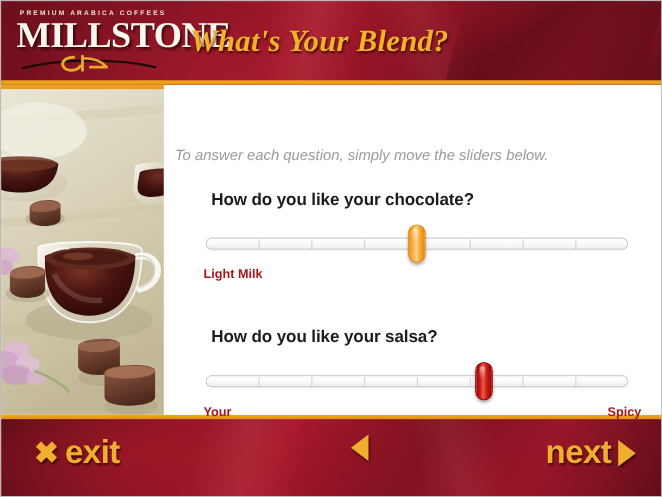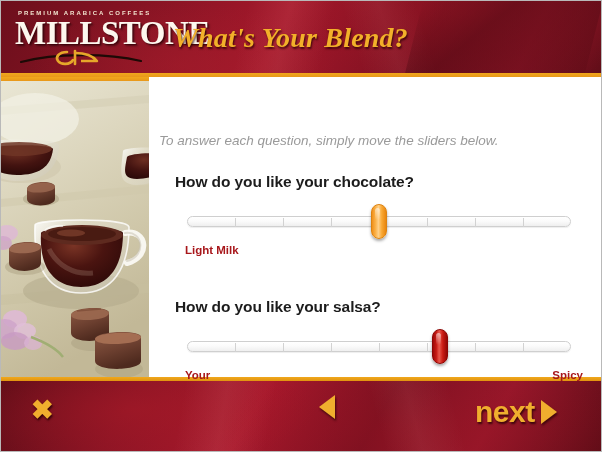--- a/index.html
+++ b/index.html
@@ -174,21 +174,21 @@
   }
 
   .question-block { position: absolute; left: 26px; width: 408px; }
   .q1 { top: 92px; }
   .q2 { top: 217px; }
 
   .question-title {
     font-size: 15.5px;
     font-weight: bold;
     color: #1c1c1c;
-    margin: 0 0 16px 0;
+    margin: 0 0 16px 17px;
     white-space: nowrap;
     letter-spacing: -0.1px;
   }
 
   
   .slider {
     position: relative;
     height: 34px;
   }
   .slider-track {
@@ -285,21 +285,21 @@
     font-weight: bold;
     color: #f0ae2e;
     letter-spacing: -0.5px;
     text-shadow: 1px 2px 2px rgba(40,0,5,0.8);
     cursor: pointer;
     user-select: none;
     white-space: nowrap;
   }
   .nav-exit { left: 30px; }
   .nav-back { left: 318px; }
-  .nav-next { left: 474px; }
+  .nav-next { left: 495px; }
 
   .glyph-x {
     font-size: 27px;
     line-height: 30px;
     font-weight: bold;
   }
   .tri {
     width: 0; height: 0;
     border-top: 12px solid transparent;
     border-bottom: 12px solid transparent;
@@ -475,20 +475,21 @@
         <span class="slider-label right">Spicy</span>
       </div>
     </div>
 
   </div>
 
   <div class="footer">
 
     <div class="nav-btn nav-exit">
       <span class="glyph-x">✖</span>
+      <span>exit</span>
     </div>
 
     <div class="nav-btn nav-back">
       <span class="tri tri-left"></span>
     </div>
 
     <div class="nav-btn nav-next">
       <span>next</span>
       <span class="tri tri-right"></span>
     </div>

